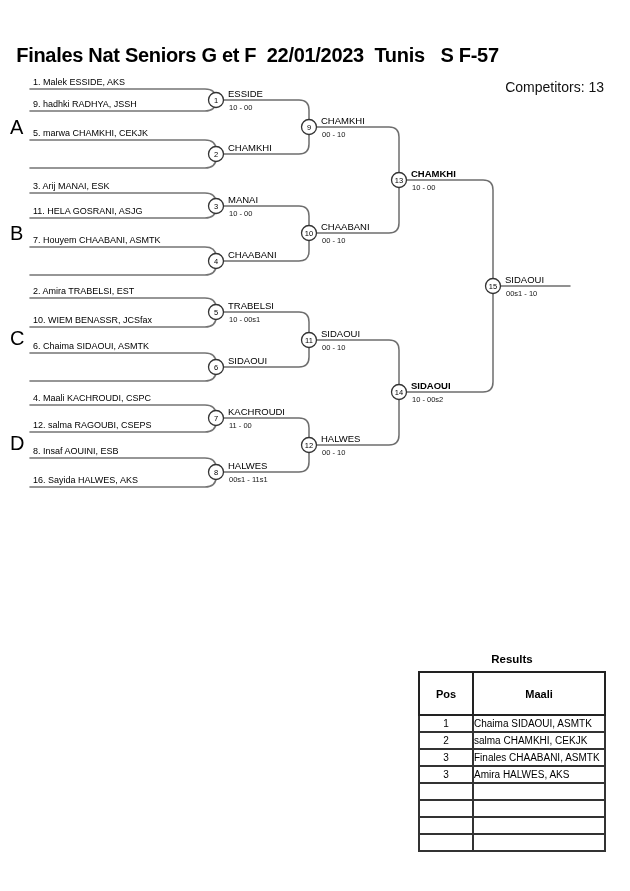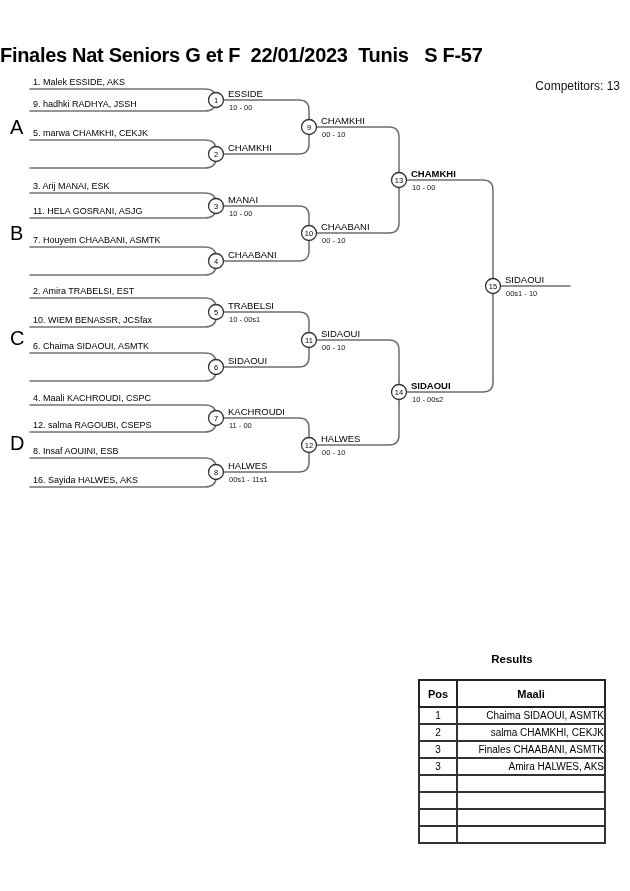--- a/index.html
+++ b/index.html
@@ -1,45 +1,45 @@
 <!DOCTYPE html>
 <html><head>
 <meta charset="utf-8">
 <style>
   html,body{margin:0;padding:0;}
   body{
     width:630px;height:891px;background:#ffffff;position:relative;overflow:hidden;
     font-family:"Liberation Sans",sans-serif;color:#000;
   }
   .title{
-    position:absolute;top:44px;left:0;width:515px;text-align:left;
+    position:absolute;top:44px;left:0;width:515px;text-align:center;
     font-size:20px;font-weight:bold;letter-spacing:-0.3px;white-space:pre;
   }
   .competitors{
-    position:absolute;top:79px;right:10px;font-size:12px;color:#111;
+    position:absolute;top:79px;right:26px;font-size:14px;color:#111;
   }
   svg{position:absolute;top:0;left:0;}
   svg text{font-family:"Liberation Sans",sans-serif;fill:#000;}
   .seed{font-size:9px;}
   .wlabel{font-size:9.5px;}
   .wbold{font-weight:bold;}
   .score{font-size:7.5px;fill:#151515;}
   .mnum{font-size:7.5px;text-anchor:middle;}
   .pool{font-size:20px;}
   .bline{fill:none;stroke:#747474;stroke-width:1.6;stroke-linecap:round;}
   .cline{fill:none;stroke:#6e6e6e;stroke-width:1.5;stroke-linecap:round;}
   .mcircle{fill:#ffffff;stroke:#333;stroke-width:1.3;}
   .results-box{position:absolute;left:418px;top:653px;width:188px;}
-  .results-title{text-align:center;font-size:11.5px;font-weight:bold;margin-bottom:14px;}
+  .results-title{text-align:center;font-size:11.5px;font-weight:bold;margin-bottom:6px;}
   table.results{border-collapse:collapse;width:188px;table-layout:fixed;border:2px solid #000;}
-  table.results th{border:2px solid #222;font-size:11px;font-weight:bold;height:17px;text-align:center;padding:4px;}
+  table.results th{border:2px solid #222;font-size:11px;font-weight:bold;height:17px;text-align:center;padding:12px;}
   table.results td{border:2px solid #333;font-size:10px;height:15px;padding:0;}
   td.pos{text-align:center;}
   th.pos-col{width:28px;}
-  td.name{padding-left:8px;text-align:right;}
+  td.name{padding-left:8px;text-align:left;}
 </style>
 </head>
 <body>
 
 <div class="title">Finales Nat Seniors G et F  22/01/2023  Tunis   S F-57</div>
 <div class="competitors">Competitors: 13</div>
 
 <svg width="630" height="560" viewBox="0 0 630 560">
 
   <path class="bline" d="M30 89 H205 Q216 89 216 99 V100"></path>

